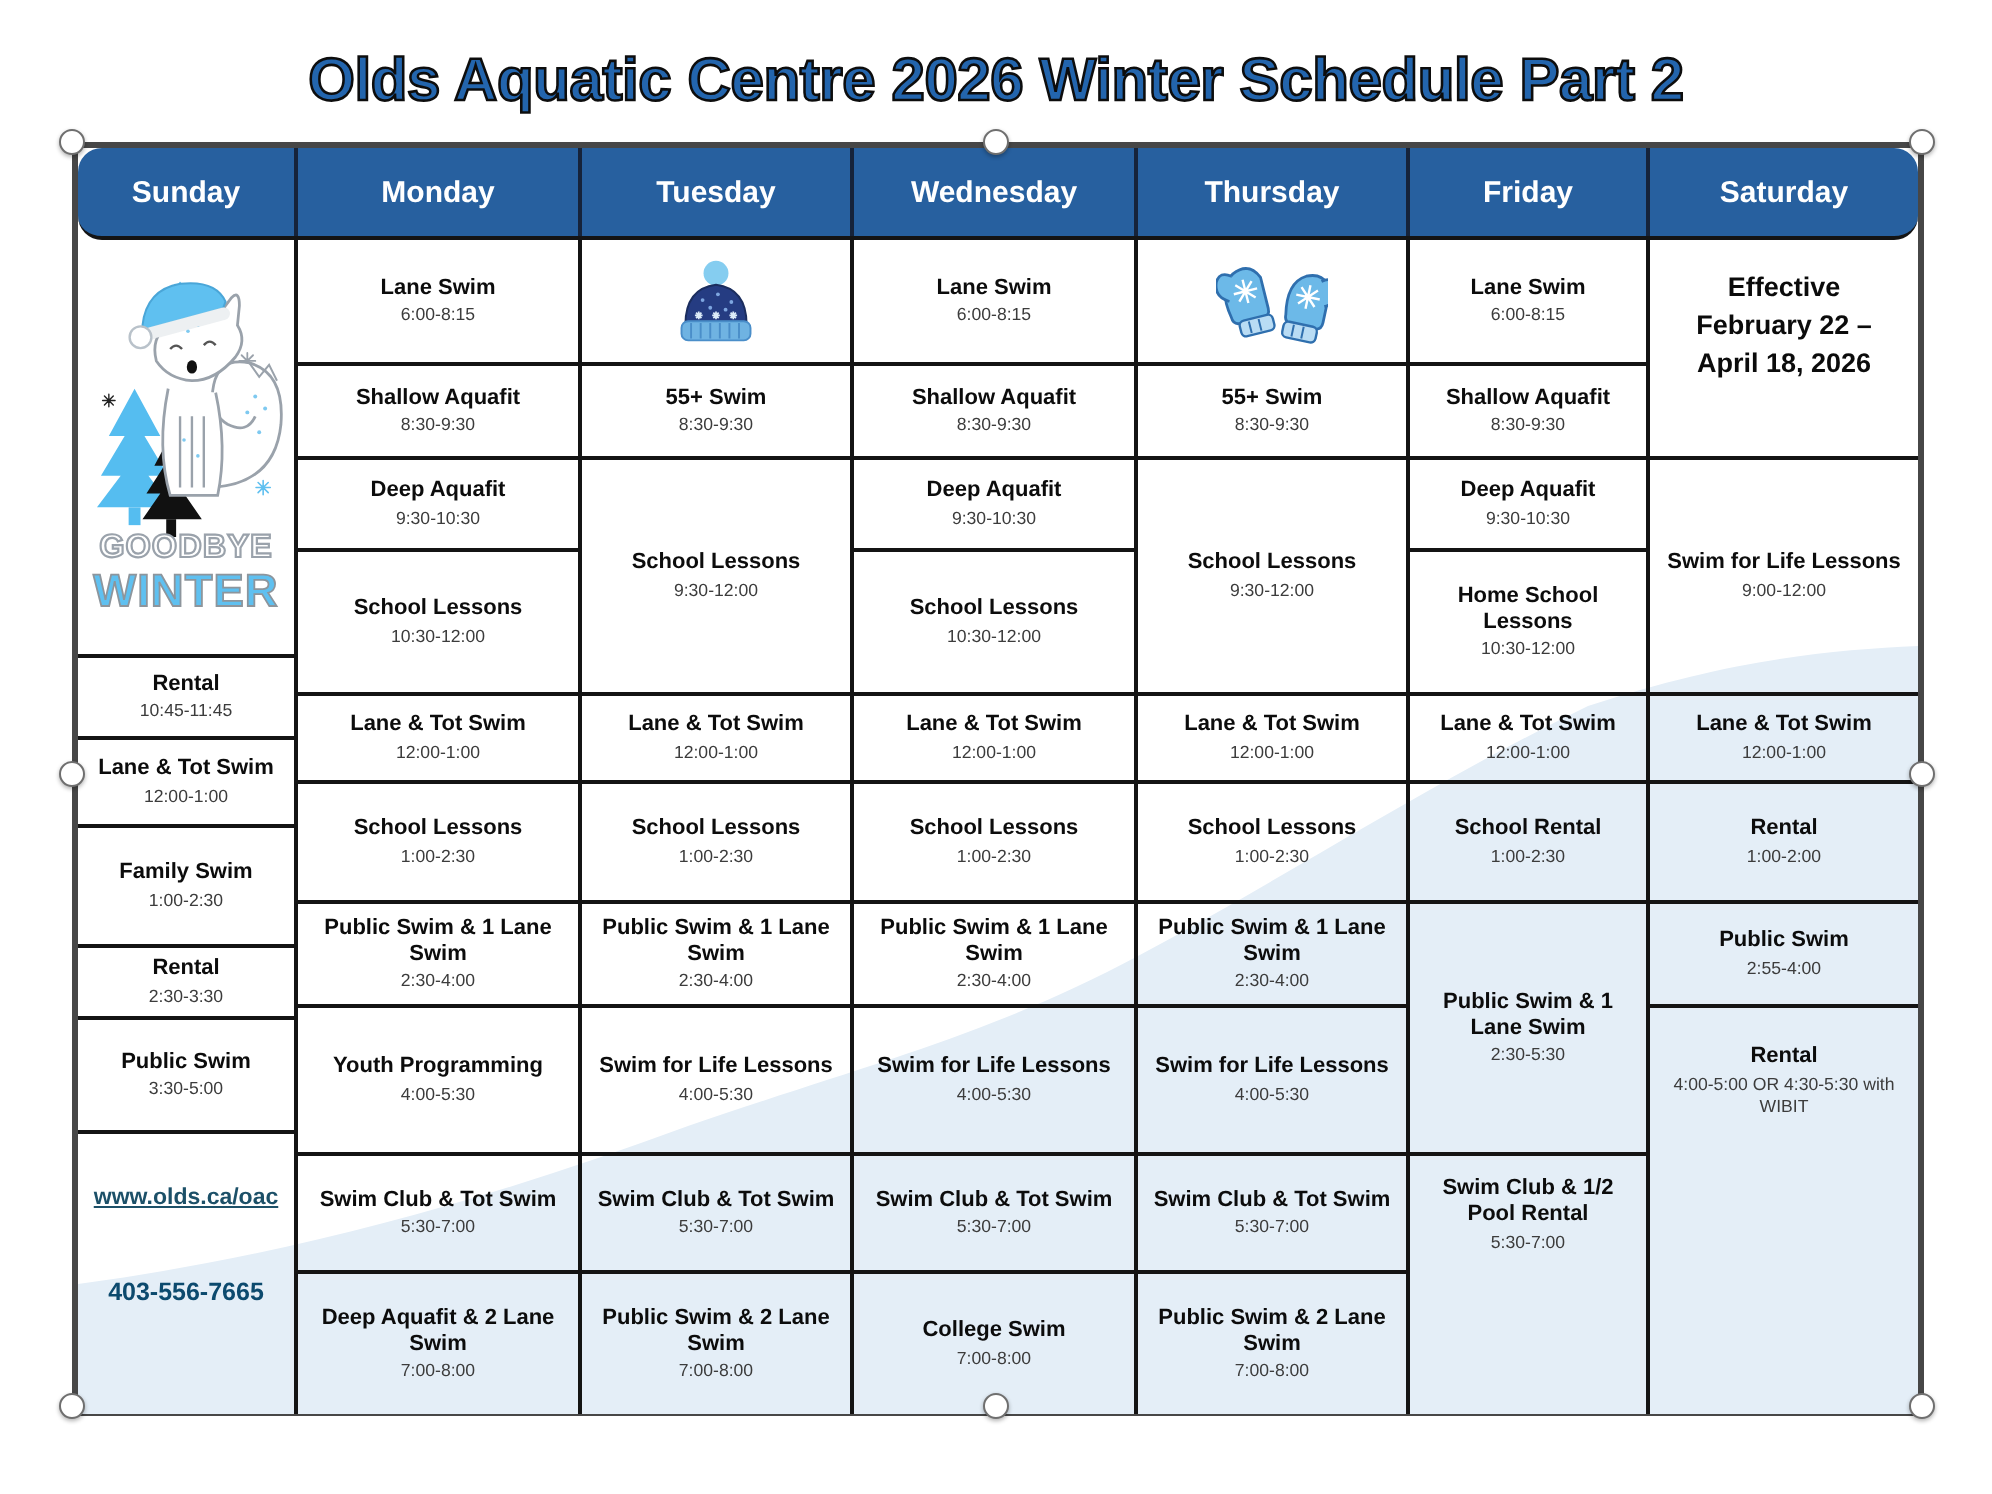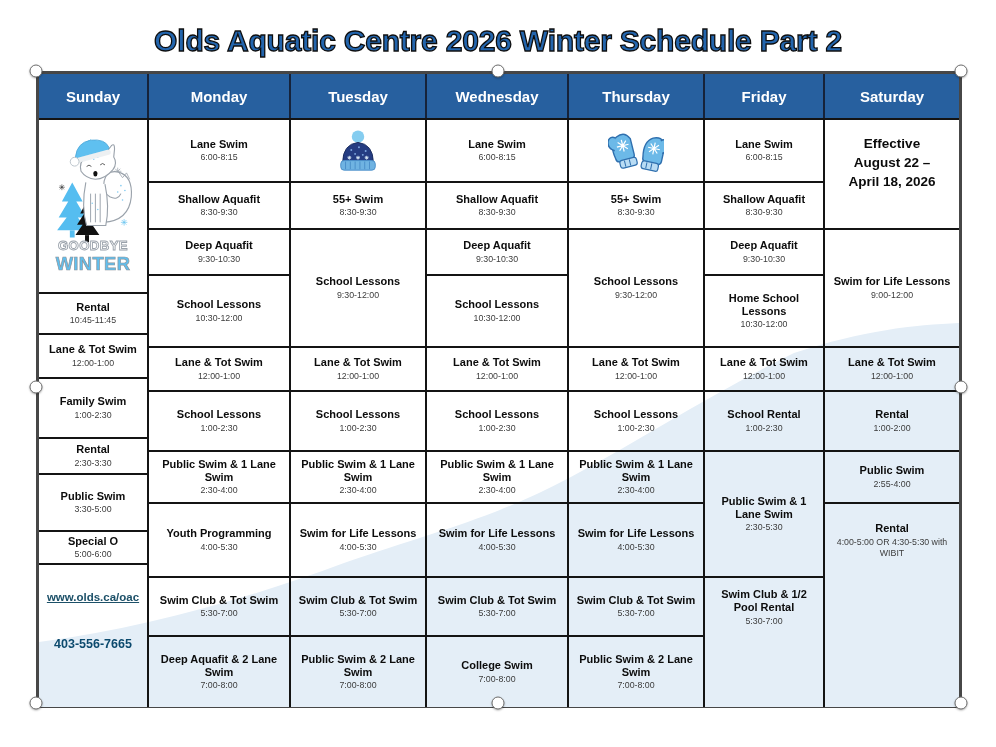--- a/index.html
+++ b/index.html
@@ -2,21 +2,21 @@
 <html><head>
 <meta charset="utf-8">
 <style>
   html,body{margin:0;padding:0;background:#fff;}
   .page{position:relative;width:996px;height:747px;background:#fff;overflow:hidden;
         font-family:"Liberation Sans","DejaVu Sans",sans-serif;}
   .title{position:absolute;top:24px;left:0;width:100%;text-align:center;
          font-size:30px;font-weight:800;color:#2365ad;-webkit-text-stroke:1.3px #0d0d0d;
          letter-spacing:-0.2px;white-space:nowrap;}
   .table{position:absolute;left:36px;top:71px;width:920px;height:631px;border:3px solid #474747;background:#fff;}
-  .hrow{display:flex;height:44px;background:#27609f;border-bottom:2px solid #141414;}
+  .hrow{display:flex;height:44px;background:#27609f;border-bottom:2px solid #141414;border-radius:12px;}
   .hcell{display:flex;align-items:center;justify-content:center;color:#fff;
          font-size:15px;font-weight:700;border-right:2px solid #16233a;box-sizing:border-box;}
   .hcell:last-child{border-right:none;}
   .tbody{position:relative;height:587px;}
   .blob{position:absolute;left:0;top:0;width:920px;height:587px;z-index:0;}
   .cols{position:relative;z-index:1;display:flex;height:100%;}
   .col{box-sizing:border-box;border-right:2px solid #141414;display:flex;flex-direction:column;background:transparent;}
   .col:last-child{border-right:none;}
   .cell{box-sizing:border-box;border-bottom:2px solid #141414;display:flex;flex-direction:column;
         align-items:center;justify-content:center;text-align:center;padding:2px 3px;background:transparent;}
@@ -54,21 +54,21 @@
 
     <div class="tbody">
 
       <svg class="blob" viewBox="0 0 920 587">
         <path d="M0,522 C105,508 205,480 305,443 C395,412 455,398 530,358 C605,318 675,272 755,233 C825,210 875,205 920,203 L920,587 L0,587 Z" fill="#e4eef7"></path>
       </svg>
 
       <div class="cols">
 
         <div class="col" style="width:110px">
-          <div class="cell" style="height:174px;padding:13px">
+          <div class="cell" style="height:209px;padding:13px">
             <svg width="106" height="183" viewBox="0 0 106 183">
               <defs>
                 <g id="flk" stroke-linecap="round">
                   <path d="M0,-4.5 V4.5 M-4.5,0 H4.5 M-3.2,-3.2 L3.2,3.2 M-3.2,3.2 L3.2,-3.2" stroke-width="1" fill="none"></path>
                 </g>
               </defs>
 
               <use href="#flk" x="0" y="0" transform="translate(50,12) scale(0.8)" stroke="#5fc0f0"></use>
               <use href="#flk" x="0" y="0" transform="translate(84,48) scale(0.9)" stroke="#9aa2ab"></use>
               <use href="#flk" x="0" y="0" transform="translate(14,68) scale(0.7)" stroke="#222"></use>
@@ -121,24 +121,20 @@
             <div class="t">Family Swim</div>
             <div class="m">1:00-2:30</div>
           </div>
           <div class="cell" style="height:36px">
             <div class="t">Rental</div>
             <div class="m">2:30-3:30</div>
           </div>
           <div class="cell" style="height:57px">
             <div class="t">Public Swim</div>
             <div class="m">3:30-5:00</div>
-          </div>
-          <div class="cell" style="height:33px">
-            <div class="t">Special O</div>
-            <div class="m">5:00-6:00</div>
           </div>
           <div class="cell top" style="height:129px">
             <a class="site" href="#">www.olds.ca/oac</a>
             <div class="phone">403-556-7665</div>
           </div>
         </div>
 
         <div class="col" style="width:142px">
           <div class="cell" style="height:63px">
             <div class="t">Lane Swim</div>
@@ -364,21 +360,21 @@
           <div class="cell" style="height:59px">
             <div class="t">Swim Club &amp; 1/2 Pool Rental</div>
             <div class="m">5:30-7:00</div>
           </div>
         </div>
 
         <div class="col" style="width:134px">
           <div class="cell top" style="height:110px">
             <div class="eff">
               <div>Effective</div>
-              <div>August 22 –</div>
+              <div>February 22 –</div>
               <div>April 18, 2026</div>
             </div>
           </div>
           <div class="cell" style="height:118px">
             <div class="t">Swim for Life Lessons</div>
             <div class="m">9:00-12:00</div>
           </div>
           <div class="cell" style="height:44px">
             <div class="t">Lane &amp; Tot Swim</div>
             <div class="m">12:00-1:00</div>

